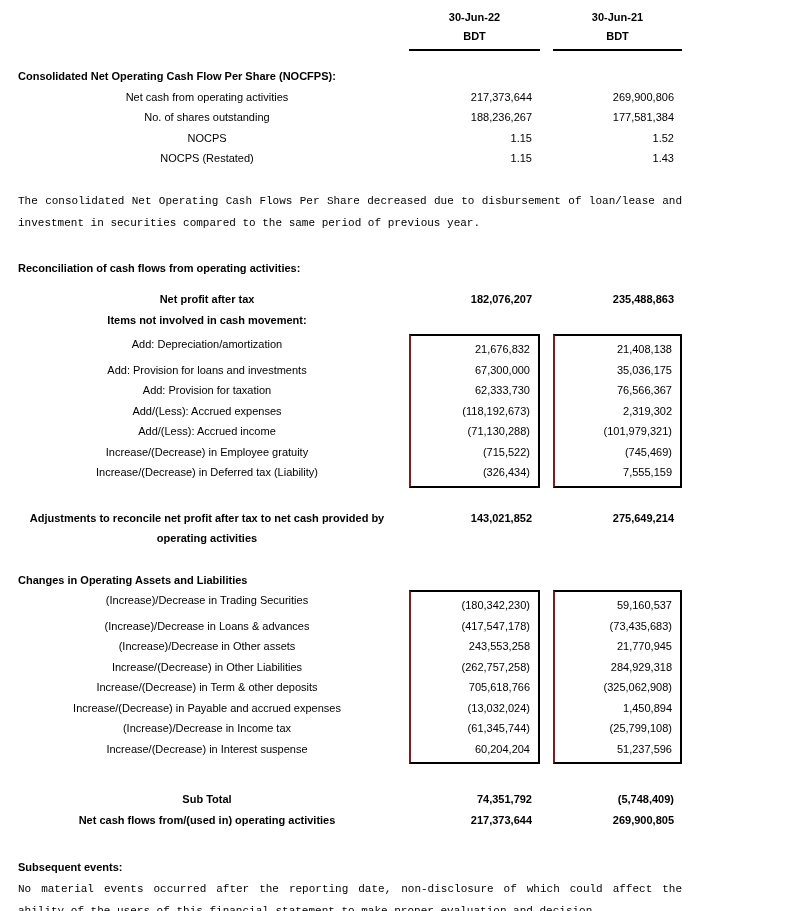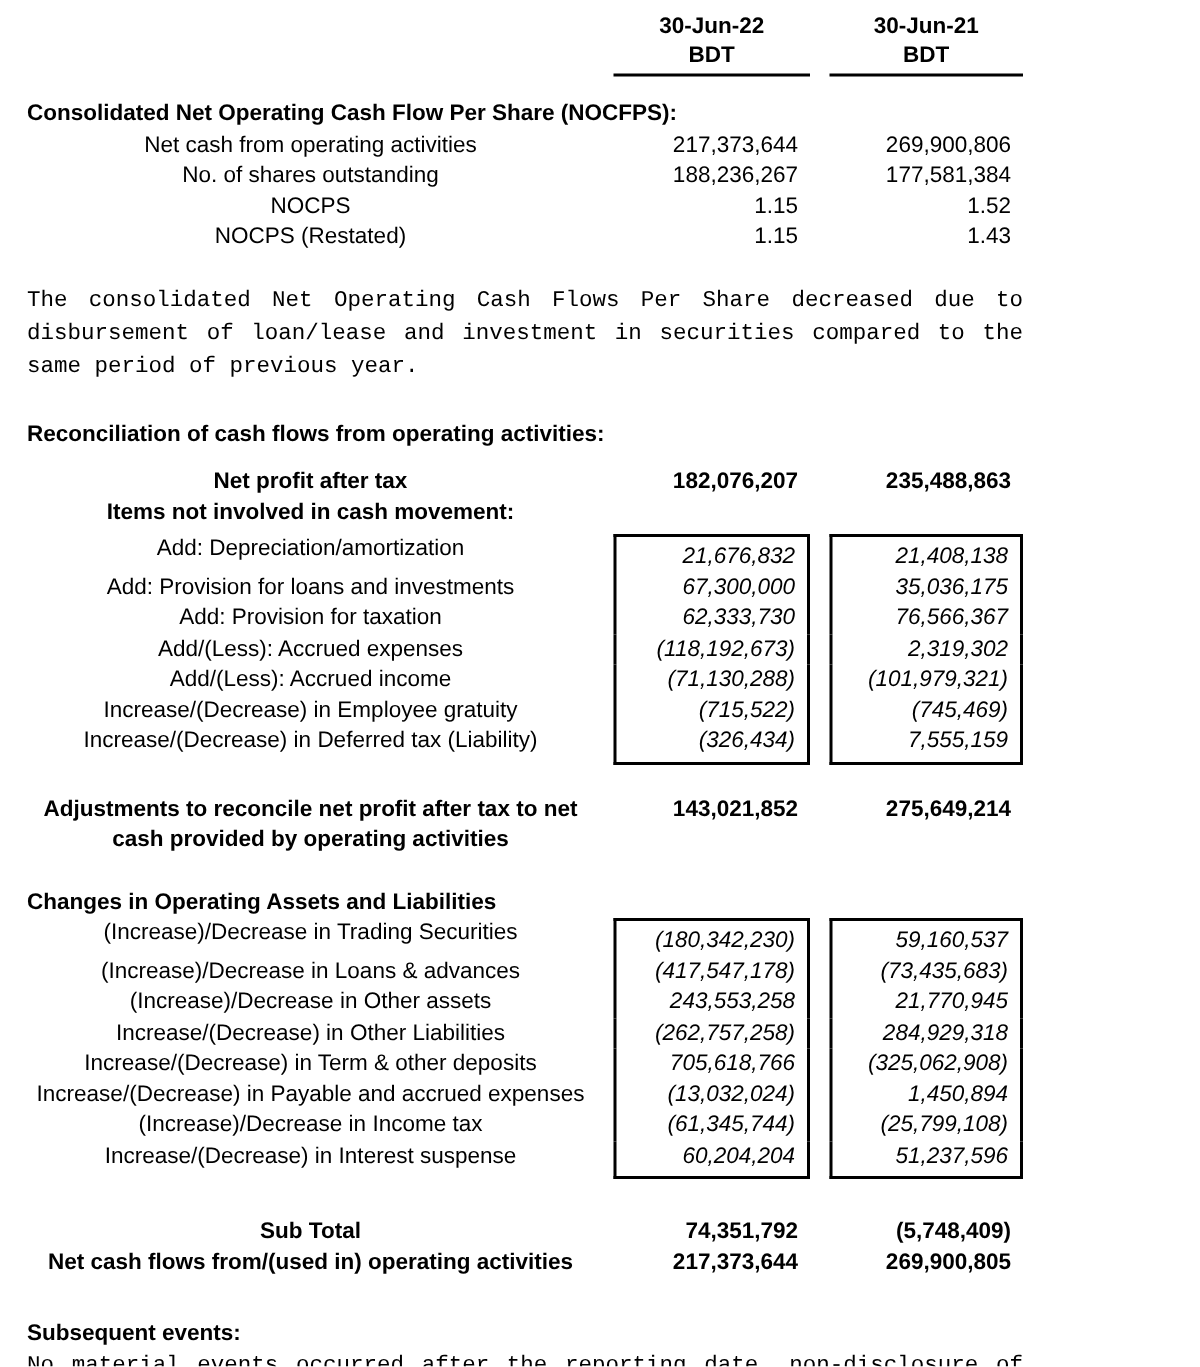--- a/index.html
+++ b/index.html
@@ -2,21 +2,21 @@
 <html><head>
 <meta charset="utf-8">
 <style>
   html, body { margin: 0; padding: 0; background: #ffffff; }
   .page {
     width: 712px;
     height: 911px;
     box-sizing: border-box;
     padding: 4px 30px 0 18px;
     font-family: "Liberation Sans", sans-serif;
-    font-size: 15px;
+    font-size: 11px;
     color: #000;
     background: #fff;
     overflow: hidden;
   }
   .row {
     display: grid;
     grid-template-columns: 1fr 131px 129px;
     column-gap: 13px;
     line-height: 20.5px;
     align-items: start;
@@ -26,21 +26,21 @@
   .bold { font-weight: bold; }
   
   .hdr-cell {
     text-align: center;
     font-weight: bold;
     line-height: 19px;
     border-bottom: 2px solid #000;
     padding: 2px 0 3px 0;
   }
   
-  .bx { border-left: 2px solid #000000; border-right: 2px solid #000; font-style: italic; }
+  .bx { border-left: 2px solid #7f1d1d; border-right: 2px solid #000; }
   .bx-top { border-top: 2px solid #000; padding-top: 3px; }
   .bx-bot { border-bottom: 2px solid #000; padding-bottom: 3px; }
   .heading { font-weight: bold; line-height: 20.5px; }
   .para { text-align: justify; line-height: 22px; margin: 0; font-family: Liberation Mono, monospace; }
   .mt-header { margin-top: 2px; }
   .mt-consolidated { margin-top: 15px; }
   .mt-note { margin-top: 21px; }
   .mt-recon { margin-top: 24px; }
   .mt-netprofit { margin-top: 11px; }
   .mt-box { margin-top: 4px; }

